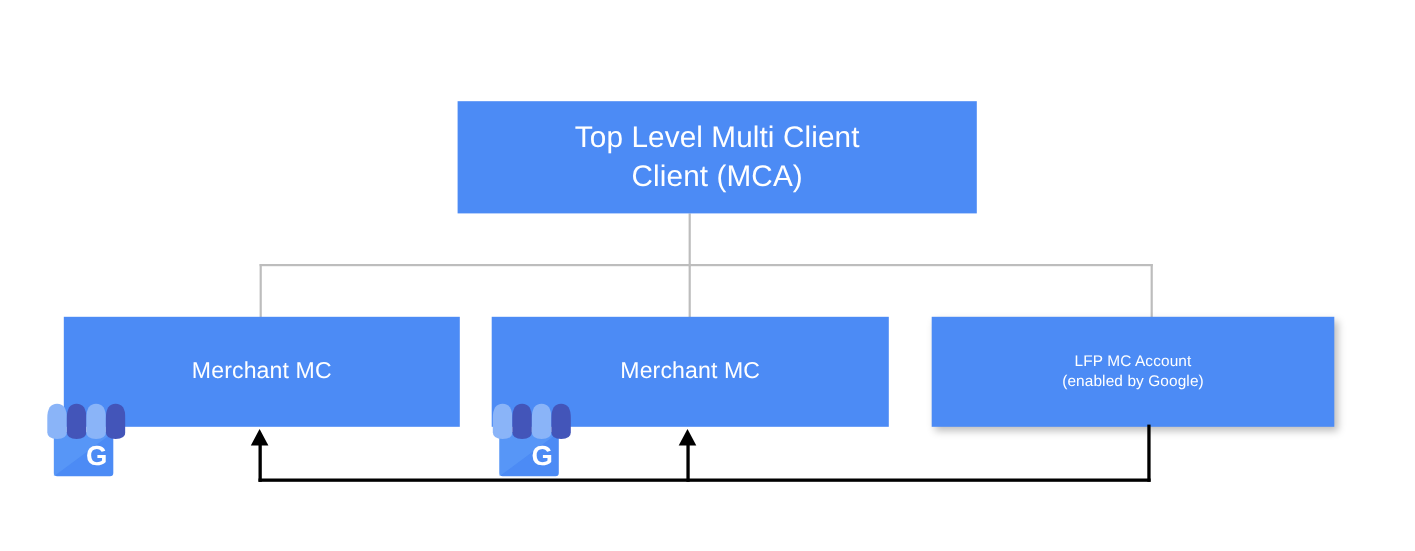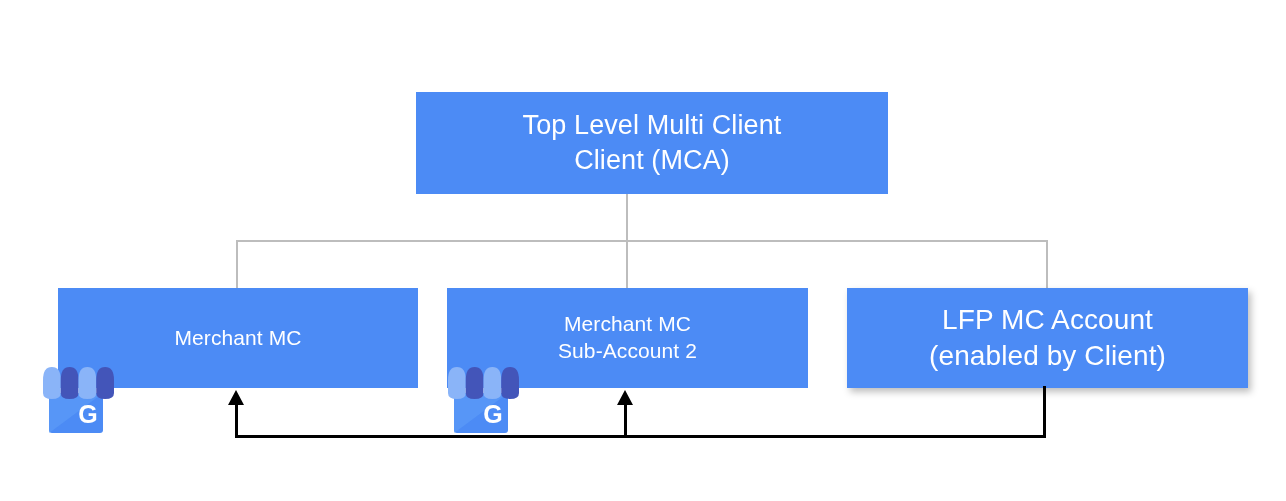--- a/index.html
+++ b/index.html
@@ -51,22 +51,22 @@
     width: 360px; height: 100px;
     font-size: 21px;
   }
   #node-sub2 {
     left: 447px;  top: 288px;
     width: 361px; height: 100px;
     font-size: 21px;
   }
   #node-lfp {
     left: 847px;  top: 288px;
-    width: 401px; height: 100px;
-    font-size: 28px;
+    width: 366px; height: 100px;
+    font-size: 14px;
     box-shadow: 3px 4px 7px rgba(0,0,0,0.26);
   }
 
   
   .conn {
     position: absolute;
     background: #BDBDBD;
     z-index: 1;
   }
   #conn-stem    { left: 626px; top: 194px; width: 2px;  height: 48px; }
@@ -133,28 +133,27 @@
 
   <div class="node" id="node-sub1">
     <span class="lines">
       <span class="l1">Merchant MC</span>
     </span>
   </div>
 
   <div class="node" id="node-sub2">
     <span class="lines">
       <span class="l1">Merchant MC</span>
-      <span class="l2">Sub-Account 2</span>
     </span>
   </div>
 
   <div class="node" id="node-lfp">
     <span class="lines">
       <span class="l1">LFP MC Account</span>
-      <span class="l2">(enabled by Client)</span>
+      <span class="l2">(enabled by Google)</span>
     </span>
   </div>
 
   <div class="gbp-icon" id="gbp-1">
     <svg viewBox="0 0 76 72" width="76" height="72" xmlns="http://www.w3.org/2000/svg">
 
       <rect x="11" y="30" width="54" height="40" rx="3" fill="#4C8BF5"></rect>
       <path d="M11 30 L65 30 L11 70 Z" fill="#60A0F7" opacity="0.55"></path>
 
       <path d="M5 30 L5 17 Q5 4 13.9 4 Q22.75 4 22.75 17 L22.75 30 Q22.75 36 13.9 36 Q5 36 5 30 Z" fill="#8AB4F8"></path>

